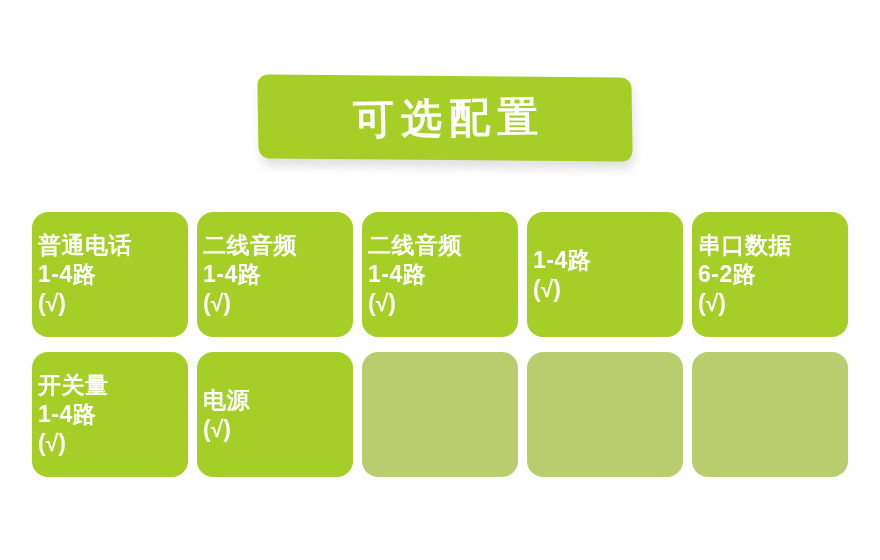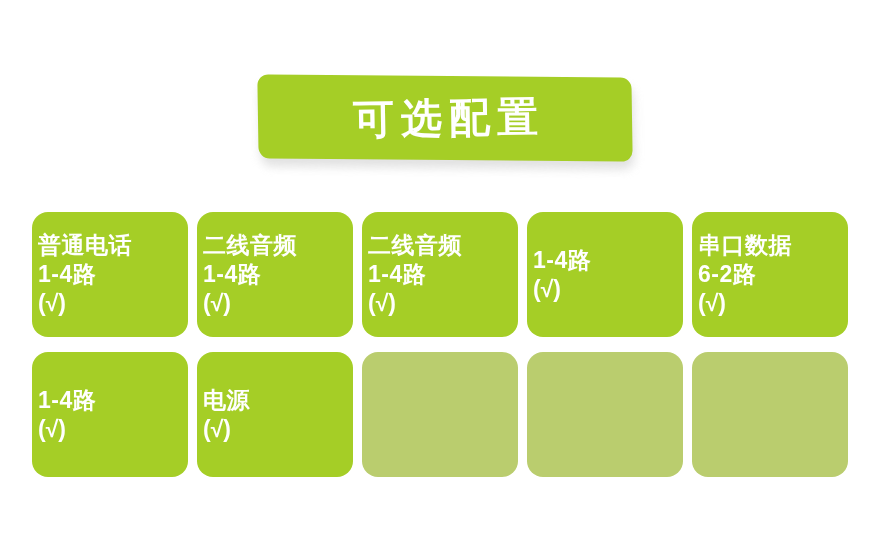--- a/index.html
+++ b/index.html
@@ -134,20 +134,21 @@
       <div class="card">
         <div class="card-line">1-4路</div>
         <div class="card-line mark">(√)</div>
       </div>
       <div class="card">
         <div class="card-line">串口数据</div>
         <div class="card-line">6-2路</div>
         <div class="card-line mark">(√)</div>
       </div>
       <div class="card">
+        <div class="card-line">开关量</div>
         <div class="card-line">1-4路</div>
         <div class="card-line mark">(√)</div>
       </div>
       <div class="card">
         <div class="card-line">电源</div>
         <div class="card-line mark">(√)</div>
       </div>
       <div class="card empty"></div>
       <div class="card empty"></div>
       <div class="card empty"></div>

